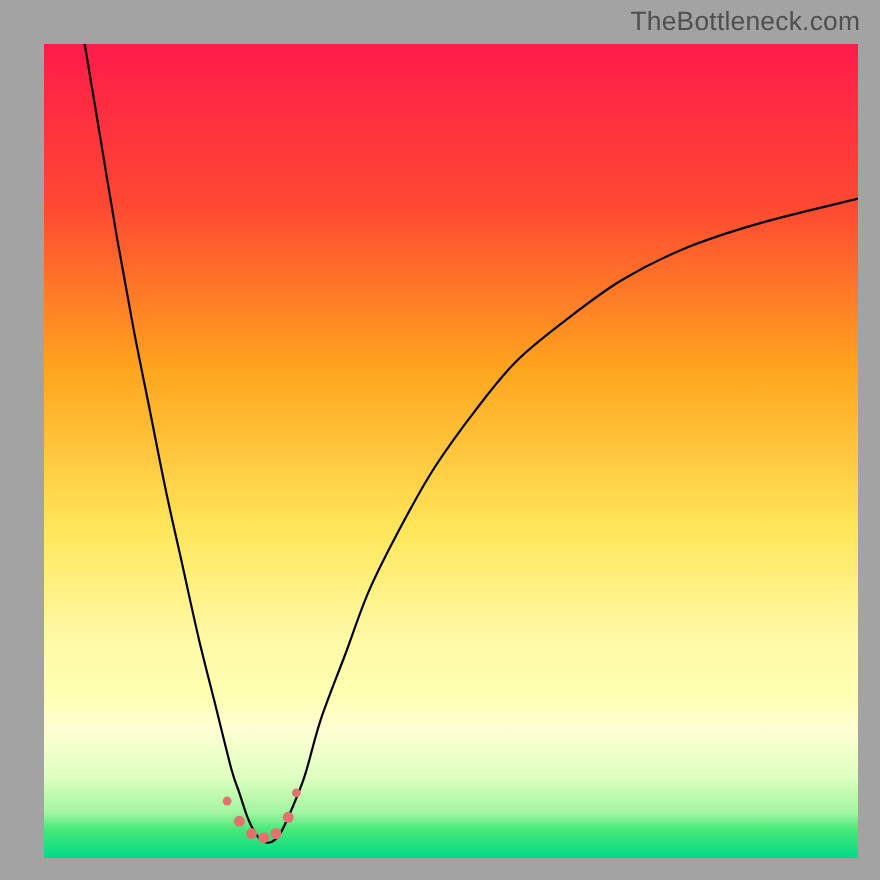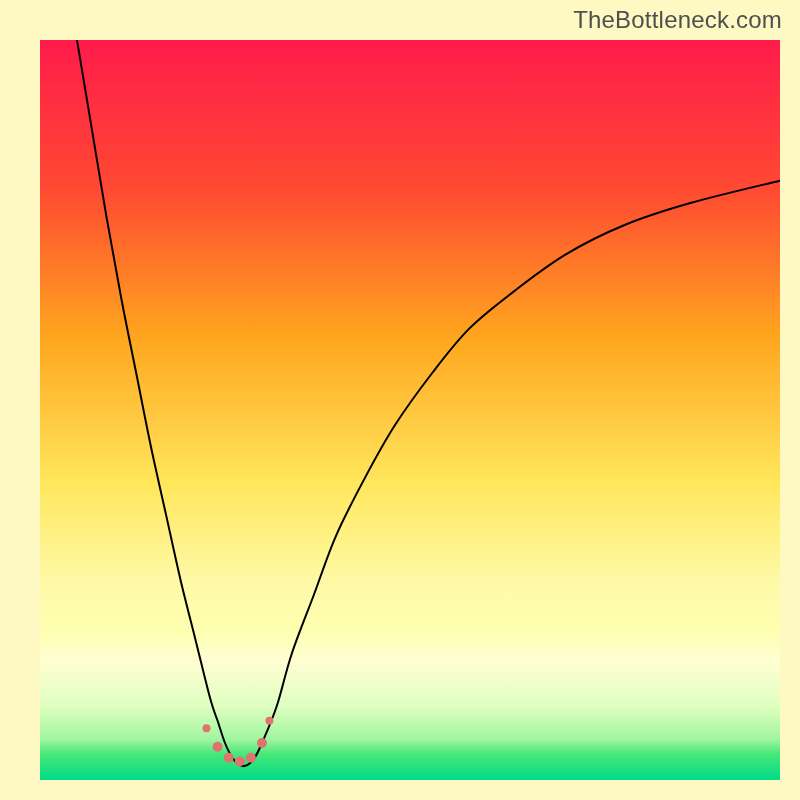--- a/index.html
+++ b/index.html
@@ -10,21 +10,21 @@
     overflow: hidden;
     background: #000;
     font-family: Arial, Helvetica, sans-serif;
   }
   .frame {
     position: absolute;
     left: 0;
     top: 0;
     width: 800px;
     height: 800px;
-    background: #fef9c3;
+    background: #a3a3a3;
   }
   .plot-area {
     position: absolute;
     left: 40px;
     top: 40px;
     width: 740px;
     height: 740px;
     overflow: hidden;
   }
   .gradient-bg {

